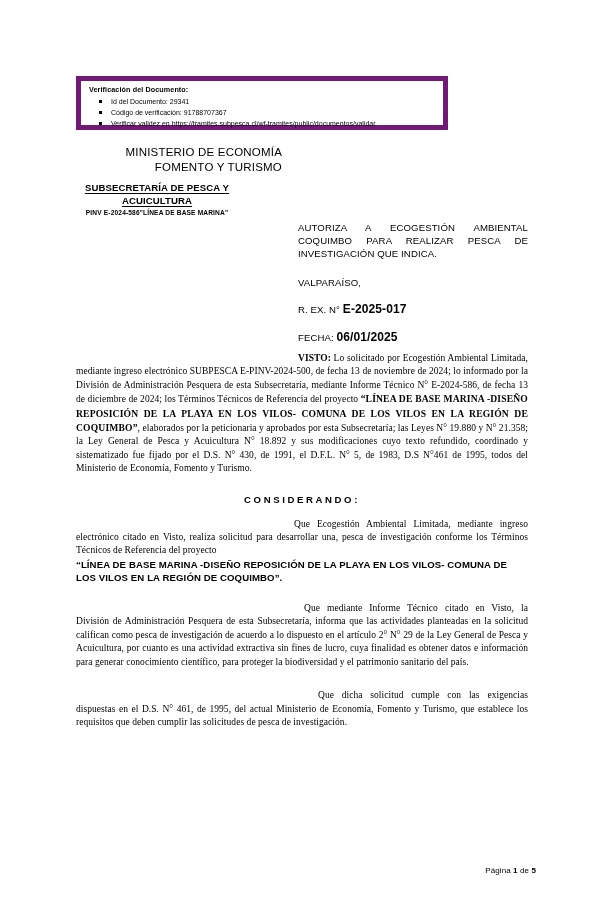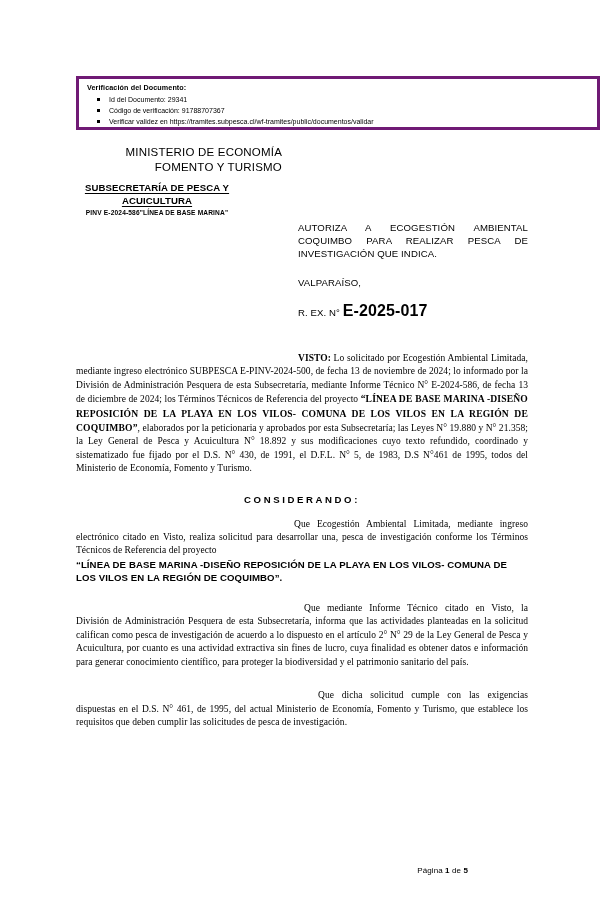--- a/index.html
+++ b/index.html
@@ -21,23 +21,23 @@
     width: 600px;
     height: 918px;
     background: #ffffff;
   }
 
   
   .verif-box {
     position: absolute;
     left: 76px;
     top: 76px;
-    width: 524px;
+    width: 372px;
     height: 54px;
-    border: 3px solid #701a75;
+    border: 5px solid #701a75;
     box-sizing: border-box;
     padding: 4px 0 0 8px;
   }
   .verif-title {
     font-size: 7.2px;
     font-weight: bold;
     letter-spacing: 0.1px;
     line-height: 10px;
     margin: 0 0 1px 0;
   }
@@ -119,21 +119,21 @@
     font-size: 9.6px;
     letter-spacing: 0.1px;
   }
   .rex {
     margin-top: 14px;
     font-size: 9.6px;
     letter-spacing: 0.1px;
   }
   .rex b, .fecha b {
     font-weight: bold;
-    font-size: 16px;
+    font-size: 12px;
   }
   .fecha {
     margin-top: 14px;
     font-size: 9.6px;
     letter-spacing: 0.1px;
   }
 
   
   .body-col {
     position: absolute;
@@ -193,21 +193,21 @@
     line-height: 13.6px;
     letter-spacing: 0.1px;
     text-align: left;
   }
 
   
   .footer {
     position: absolute;
     left: 0;
     top: 866px;
-    width: 468px;
+    width: 536px;
     text-align: right;
     font-size: 8px;
     letter-spacing: 0.1px;
   }
   .footer b { font-weight: bold; }
 </style>
 </head>
 <body>
 
 <div class="page">
@@ -233,20 +233,24 @@
 
   <div class="pinv">PINV E-2024-586"LÍNEA DE BASE MARINA"</div>
 
   <div class="right-block">
     <div class="autoriza">AUTORIZA A ECOGESTIÓN AMBIENTAL COQUIMBO PARA REALIZAR PESCA DE INVESTIGACIÓN QUE INDICA.</div>
     <div class="valparaiso">VALPARAÍSO,</div>
     <div class="rex">
       <span>R. EX. N°</span>
       <b>E-2025-017</b>
     </div>
+    <div class="fecha">
+      <span>FECHA:</span>
+      <b>06/01/2025</b>
+    </div>
   </div>
 
   <div class="body-col">
 
     <p class="para">
       <span class="indent-lead"></span><b class="strong">VISTO:</b><span> Lo solicitado por Ecogestión Ambiental Limitada, mediante ingreso electrónico SUBPESCA E-PINV-2024-500, de fecha 13 de noviembre de 2024; lo informado por la División de Administración Pesquera de esta Subsecretaría, mediante Informe Técnico N° E-2024-586, de fecha 13 de diciembre de 2024; los Términos Técnicos de Referencia del proyecto </span><b class="titlebold">“LÍNEA DE BASE MARINA -DISEÑO REPOSICIÓN DE LA PLAYA EN LOS VILOS- COMUNA DE LOS VILOS EN LA REGIÓN DE COQUIMBO”</b><span>, elaborados por la peticionaria y aprobados por esta Subsecretaría; las Leyes N° 19.880 y N° 21.358; la Ley General de Pesca y Acuicultura N° 18.892 y sus modificaciones cuyo texto refundido, coordinado y sistematizado fue fijado por el D.S. N° 430, de 1991, el D.F.L. N° 5, de 1983, D.S N°461 de 1995, todos del Ministerio de Economía, Fomento y Turismo.</span>
     </p>
 
     <div class="considerando">CONSIDERANDO:</div>
 

